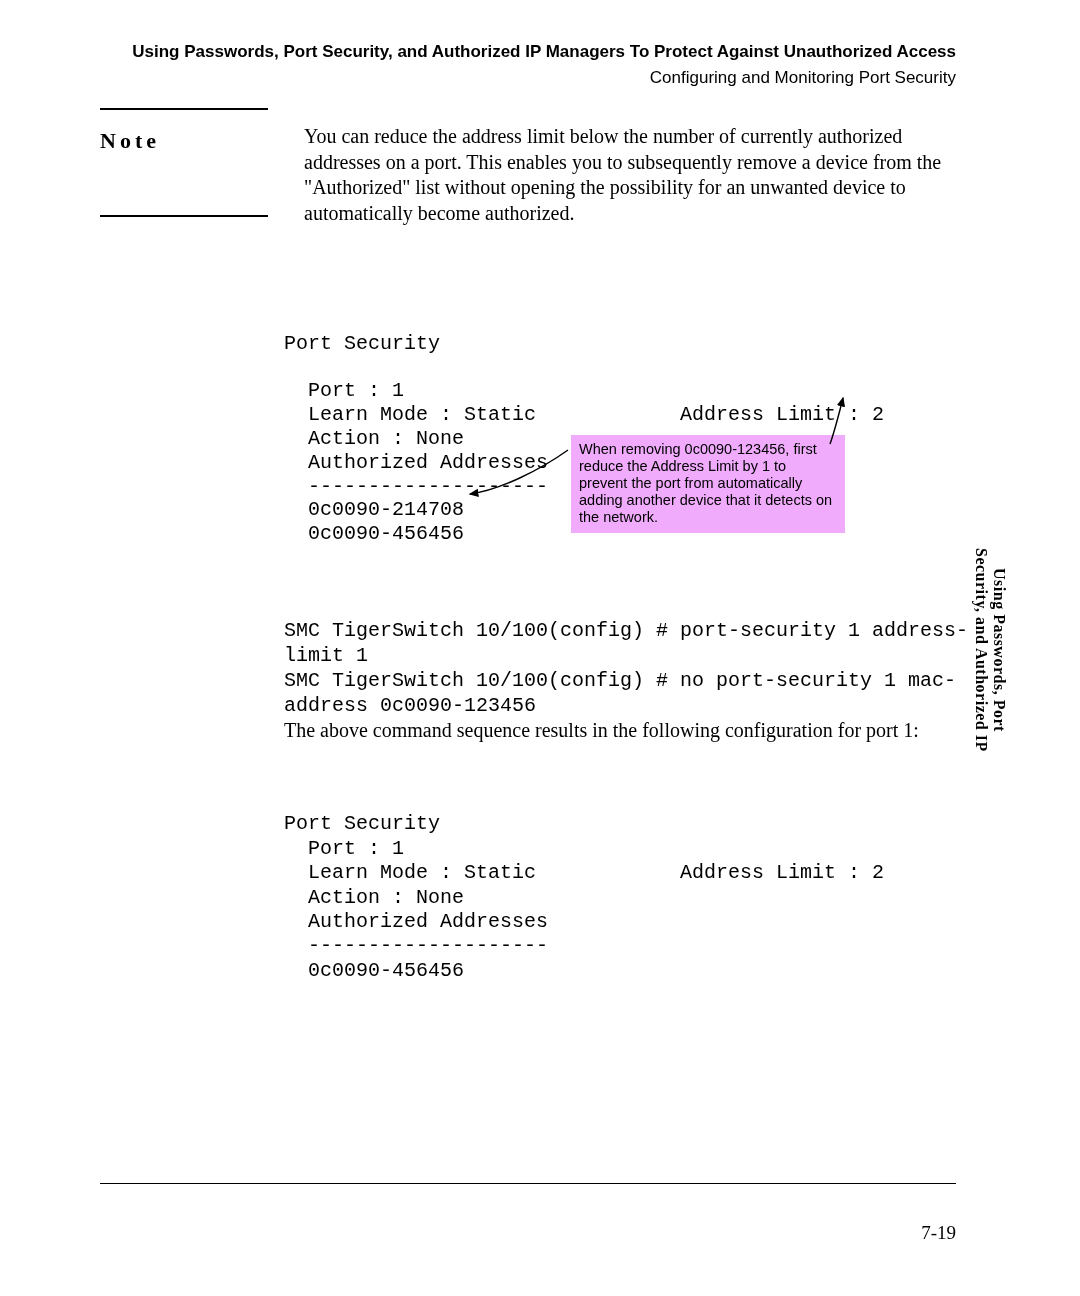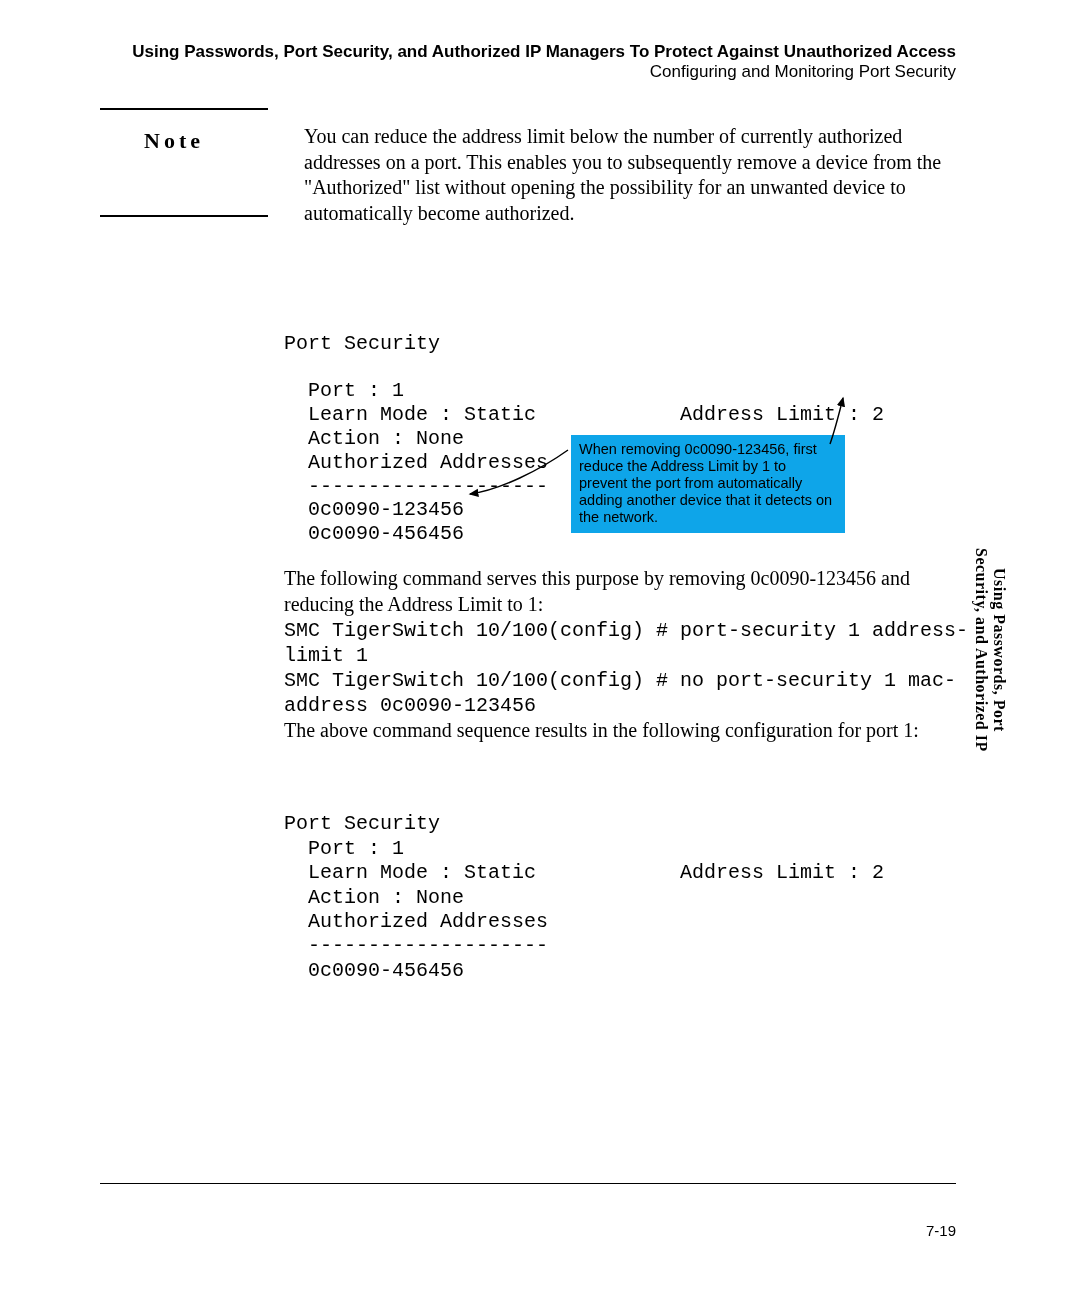--- a/index.html
+++ b/index.html
@@ -23,31 +23,30 @@
     right: 100px;
     text-align: right;
     font-family: Arial, Helvetica, sans-serif;
   }
   .header .line1 {
     font-weight: bold;
     font-size: 17px;
   }
   .header .line2 {
     font-size: 17px;
-    margin-top: 0;
+    margin-top: 6px;
   }
   .note-label {
     position: absolute;
     top: 128px;
     left: 100px;
     font-family: "Times New Roman", Georgia, serif;
     font-weight: bold;
     font-size: 22px;
     letter-spacing: 4px;
-    margin-left: 44px;
   }
   .note-rule-top {
     position: absolute;
     top: 108px;
     left: 100px;
     width: 168px;
     border-top: 2px solid #000;
   }
   .note-rule-bottom {
     position: absolute;
@@ -93,21 +92,21 @@
     font-family: "Courier New", monospace;
     font-size: 20px;
     line-height: 1.22;
     white-space: pre;
   }
   .callout {
     position: absolute;
     top: 435px;
     left: 571px;
     width: 258px;
-    background: #0ea5e9;
+    background: #f0abfc;
     font-family: Arial, Helvetica, sans-serif;
     font-size: 14.5px;
     line-height: 1.18;
     padding: 6px 8px;
   }
   .side-tab {
     position: absolute;
     right: 48px;
     top: 548px;
     writing-mode: vertical-rl;
@@ -121,22 +120,22 @@
     position: absolute;
     top: 1183px;
     left: 100px;
     right: 100px;
     border-top: 1.5px solid #000;
   }
   .page-num {
     position: absolute;
     top: 1222px;
     right: 100px;
-    font-size: 15px;
-    font-family: Liberation Sans, sans-serif;
+    font-size: 19px;
+    font-family: Liberation Serif, serif;
   }
   svg.arrows {
     position: absolute;
     top: 0;
     left: 0;
     pointer-events: none;
   }
 </style>
 </head>
 <body>
@@ -155,36 +154,35 @@
   <div class="body-col para1">You can reduce the address limit below the number of currently authorized addresses on a port. This enables you to subsequently remove a device from the "Authorized" list without opening the possibility for an unwanted device to automatically become authorized.</div>
 
   <div class="figure1">
 <span>Port Security</span>
 
 <span>  Port : 1</span>
 <span>  Learn Mode : Static            Address Limit : 2</span>
 <span>  Action : None</span>
 <span>  Authorized Addresses</span>
 <span>  --------------------</span>
-<span>  0c0090-123456</span>
+<span>  0c0090-214708</span>
 <span>  0c0090-456456</span></div>
 
   <div class="callout">When removing 0c0090-123456, first reduce the Address Limit by 1 to prevent the port from automatically adding another device that it detects on the network.</div>
 
   <svg class="arrows" width="1080" height="1296">
     <defs>
       <marker id="arrowhead" markerWidth="8" markerHeight="8" refX="6" refY="3" orient="auto">
         <polygon points="0 0, 7 3, 0 6" fill="#000"></polygon>
       </marker>
     </defs>
     <path d="M 830 444 C 835 430, 840 410, 843 398" stroke="#000" stroke-width="1.4" fill="none" marker-end="url(#arrowhead)"></path>
     <path d="M 568 450 C 540 470, 500 490, 470 494" stroke="#000" stroke-width="1.4" fill="none" marker-end="url(#arrowhead)"></path>
   </svg>
 
-  <div class="body-col para3">The following command serves this purpose by removing 0c0090-123456 and reducing the Address Limit to 1:</div>
 
   <div class="body-col codeblock"><span>SMC TigerSwitch 10/100(config) # port-security 1 address-</span>
 <span>limit 1</span>
 <span>SMC TigerSwitch 10/100(config) # no port-security 1 mac-</span>
 <span>address 0c0090-123456</span></div>
 
   <div class="body-col para4">The above command sequence results in the following configuration for port 1:</div>
 
   <div class="figure2">
 <span>Port Security</span>

